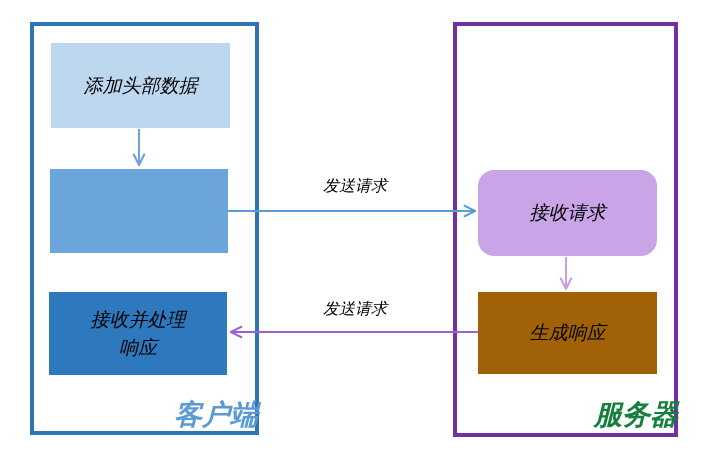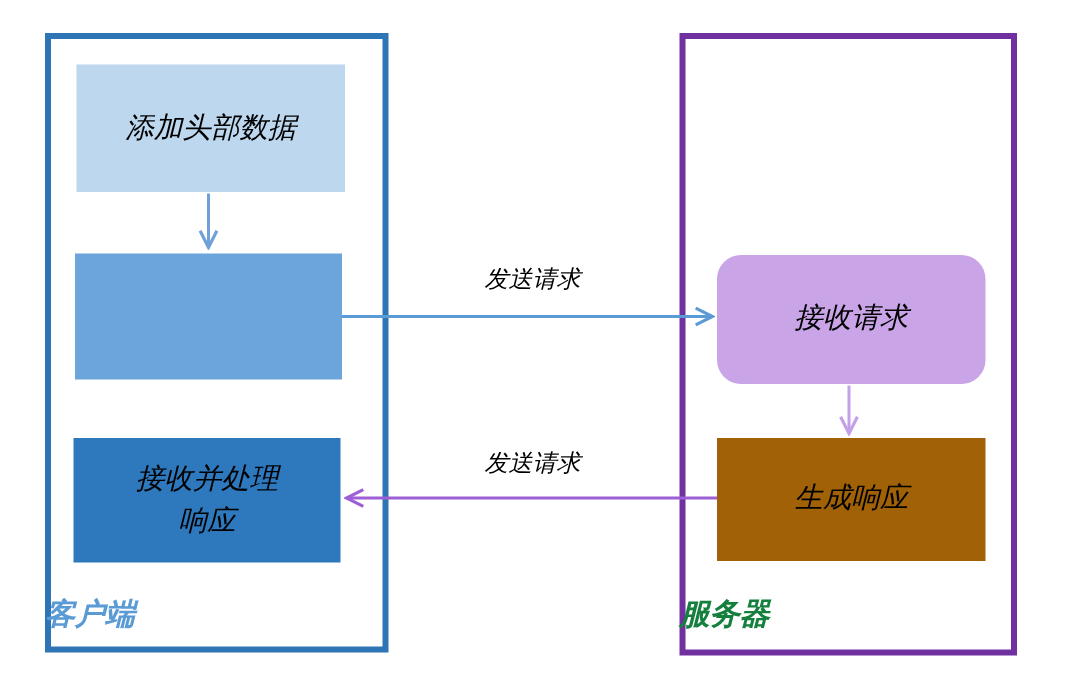--- a/index.html
+++ b/index.html
@@ -38,22 +38,22 @@
     z-index: 2;
   }
   .node.add-header      { left: 51px;  top: 43px;  width: 179px; height: 85px; background: #BDD7EE; }
   .node.http-request    { left: 50px;  top: 169px; width: 178px; height: 84px; background: #6BA5DB; font-weight: bold; }
   .node.receive-process { left: 49px;  top: 292px; width: 178px; height: 83px; background: #2E79BE; text-align: right; }
   .node.receive-request { left: 478px; top: 170px; width: 179px; height: 86px; background: #C9A5E8; border-radius: 16px; }
   .node.gen-response    { left: 478px; top: 292px; width: 179px; height: 82px; background: #a16207; }
   .node .bold-line { font-weight: bold; }
   .lane-label {
     position: absolute;
-    text-align: left;
-    font-size: 20px;
+    text-align: right;
+    font-size: 28px;
     font-weight: bold;
     z-index: 2;
   }
   .lane-label.client { left: 30px;  top: 396px; width: 228px; color: #5B9BD5; }
   .lane-label.server { left: 453px; top: 396px; width: 225px; color: #15803d; }
   .arrow-label {
     position: absolute;
     text-align: center;
     font-size: 16px;
     color: #000000;

